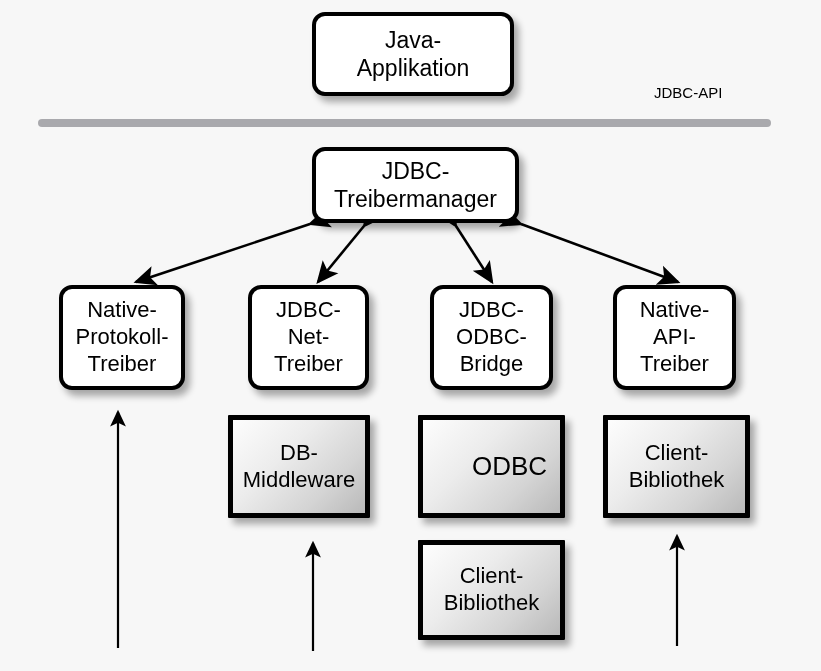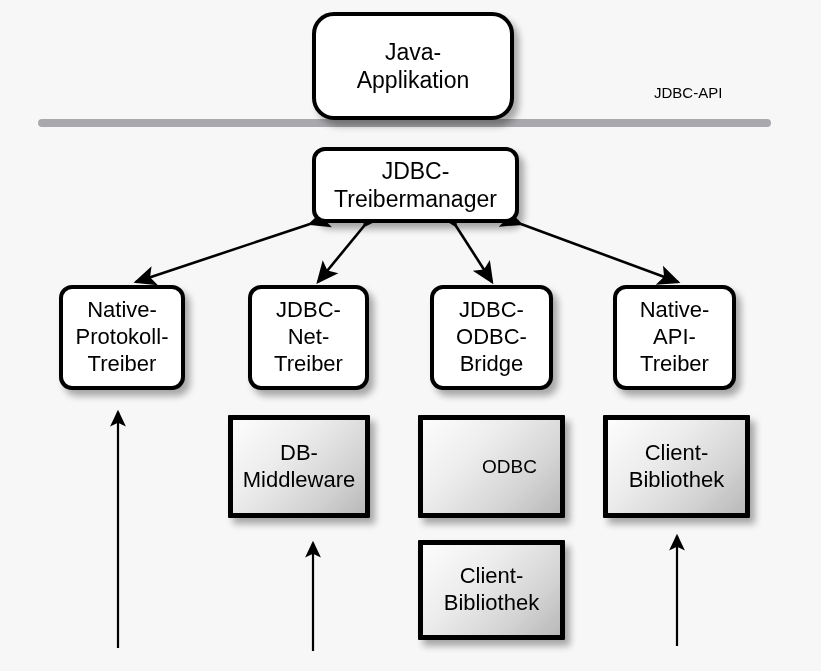--- a/index.html
+++ b/index.html
@@ -98,21 +98,21 @@
 
     <line x1="521" y1="224" x2="678" y2="282" stroke="#000" stroke-width="2.6" marker-start="url(#ah)" marker-end="url(#ah)"></line>
 
     <line x1="118" y1="648" x2="118" y2="412" stroke="#000" stroke-width="2.2" marker-end="url(#ahv)"></line>
 
     <line x1="313" y1="651" x2="313" y2="543" stroke="#000" stroke-width="2.2" marker-end="url(#ahv)"></line>
 
     <line x1="677" y1="646" x2="677" y2="536" stroke="#000" stroke-width="2.2" marker-end="url(#ahv)"></line>
   </svg>
 
-  <div class="node rounded" style="left:312px; top:12px; width:202px; height:108px; font-size:23px;border-radius:22px;">
+  <div class="node rounded" style="left:312px; top:12px; width:202px; height:84px; font-size:23px;">
     <span class="node-label">Java-
 Applikation</span>
   </div>
 
   <div class="node rounded" style="left:312px; top:147px; width:207px; height:76px; font-size:23px;">
     <span class="node-label">JDBC-
 Treibermanager</span>
   </div>
 
   <div class="node rounded" style="left:59px; top:285px; width:126px; height:105px; font-size:22px;">
@@ -137,21 +137,21 @@
     <span class="node-label">Native-
 API-
 Treiber</span>
   </div>
 
   <div class="node gradientbox" style="left:228px; top:415px; width:142px; height:103px; font-size:22px;">
     <span class="node-label">DB-
 Middleware</span>
   </div>
 
-  <div class="node gradientbox" style="left:418px; top:415px; width:147px; height:103px; font-size:19px;padding-left:36px;">
+  <div class="node gradientbox" style="left:418px; top:415px; width:147px; height:103px; font-size:26px;padding-left:36px;">
     <span class="node-label">ODBC</span>
   </div>
 
   <div class="node gradientbox" style="left:603px; top:415px; width:147px; height:103px; font-size:22px;">
     <span class="node-label">Client-
 Bibliothek</span>
   </div>
 
   <div class="node gradientbox" style="left:418px; top:540px; width:147px; height:100px; font-size:22px;">
     <span class="node-label">Client-

